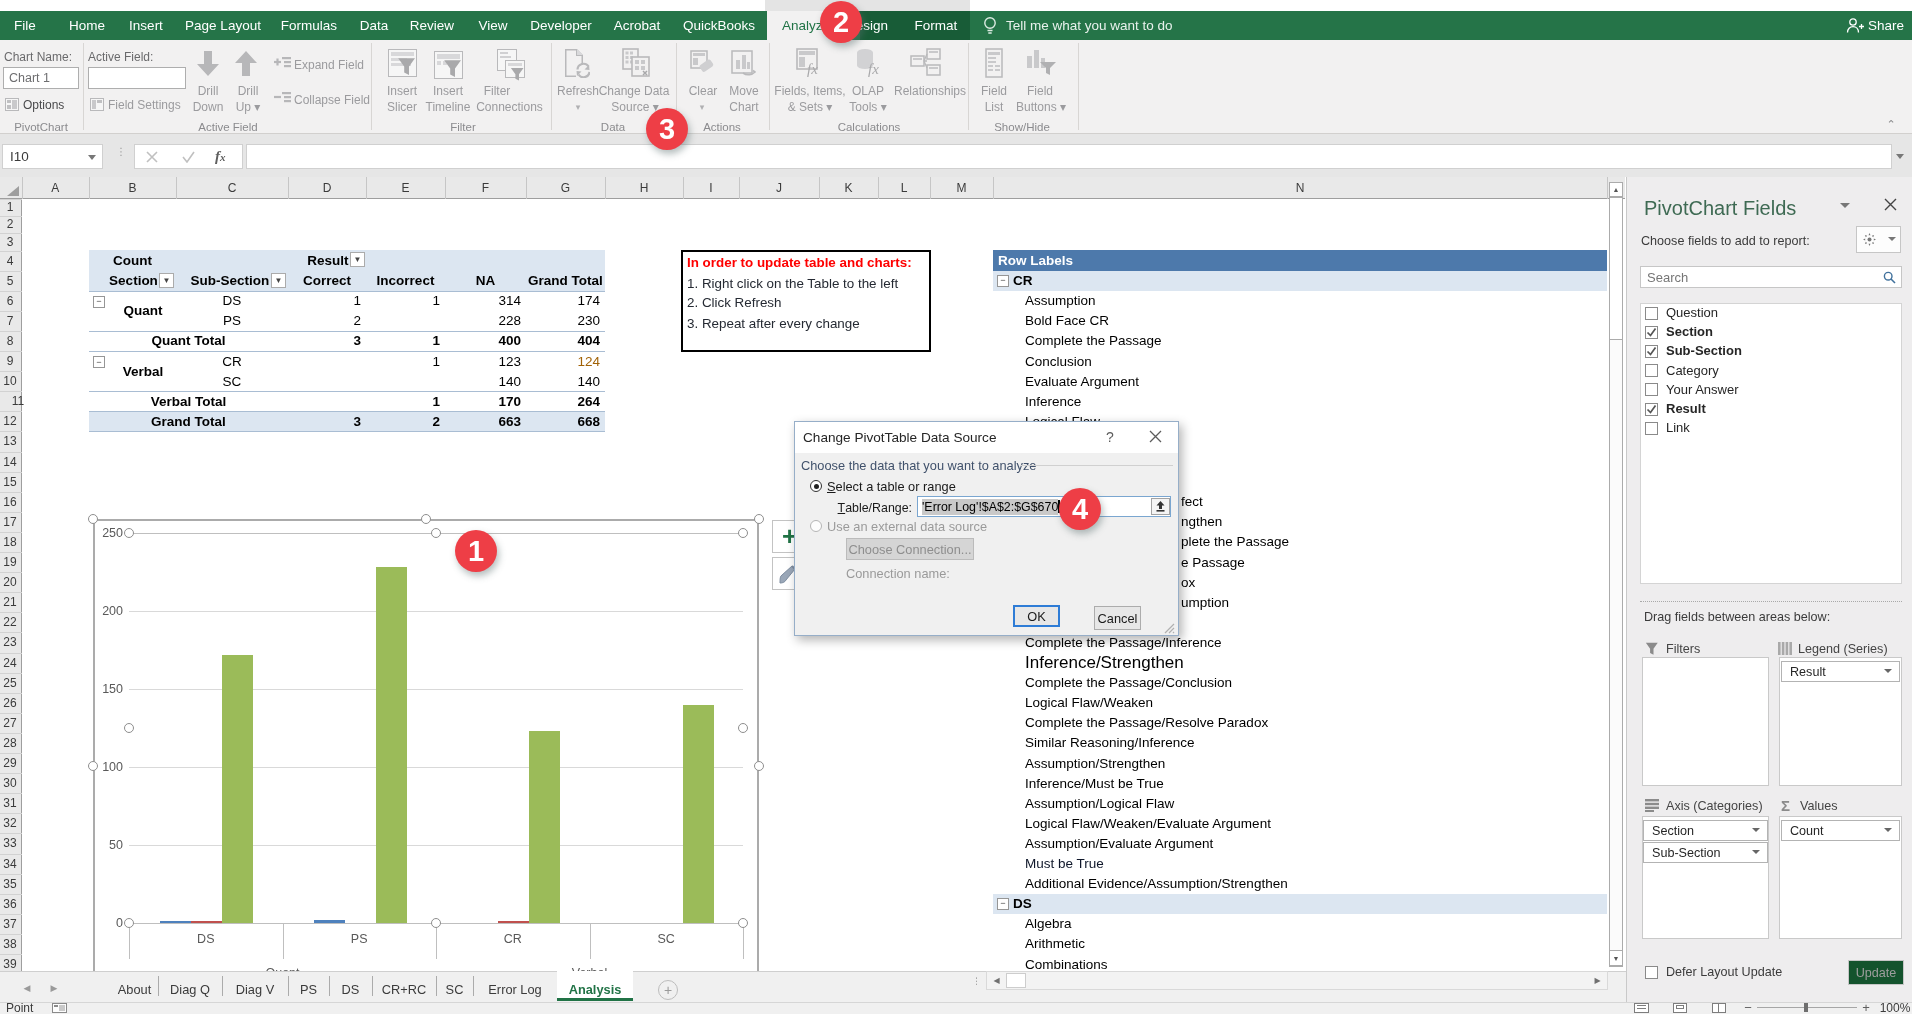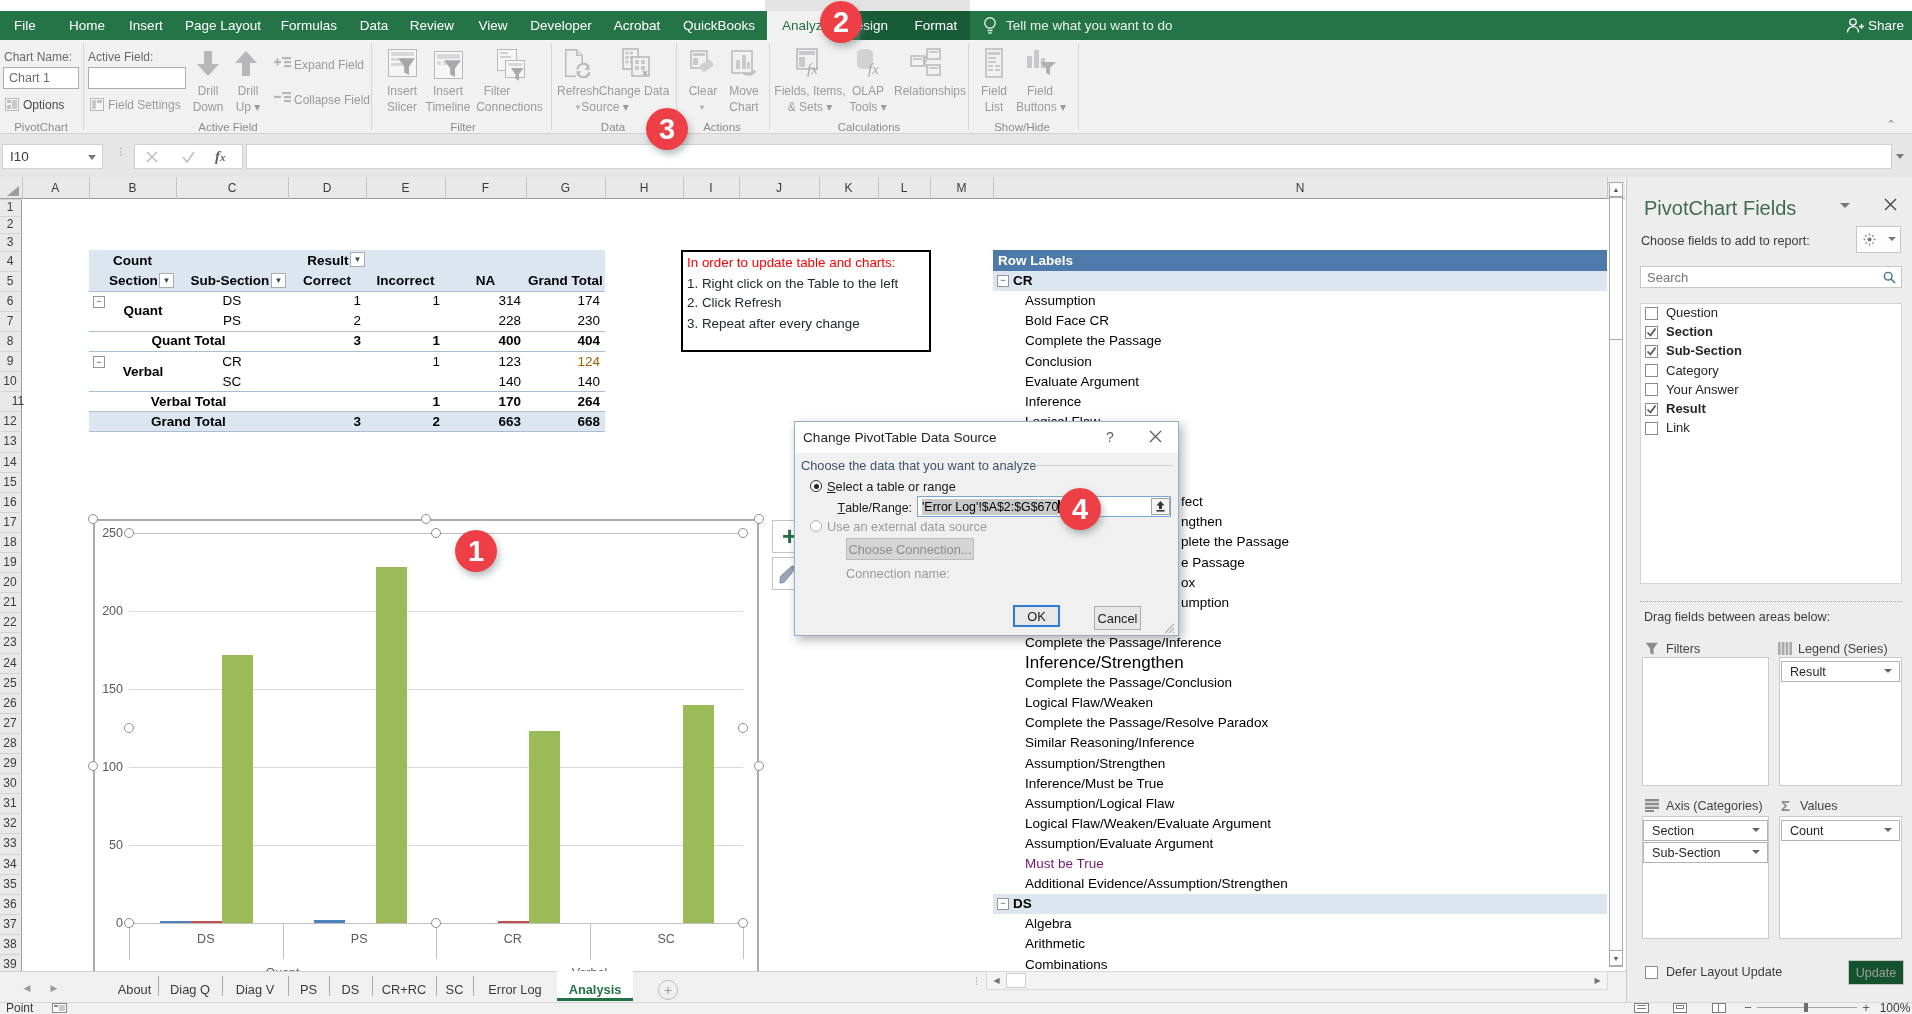--- a/index.html
+++ b/index.html
@@ -168,21 +168,21 @@
     </g>
     <g fill="#c9c9cb">
       <rect x="13" y="12" width="4" height="4"></rect>
       <rect x="19" y="12" width="4" height="4"></rect>
       <rect x="13" y="18" width="4" height="4"></rect>
       <rect x="19" y="18" width="4" height="4"></rect>
     </g>
     <path d="M21 23l4 4m0-4l-4 4" stroke="#a9a9ab" stroke-width="1.5"></path>
   </svg>
 <div class="rtx2 ct" style="left:598px;top:85px;width:72px;height:12px">Change Data</div>
-<div class="rtx2 ct" style="left:576px;top:101px;width:58px;height:12px">Source ▾</div>
+<div class="rtx2 ct" style="left:606px;top:101px;width:58px;height:12px">Source ▾</div>
 <svg class="ab" style="left:690px;top:50px" width="27" height="27" viewBox="0 0 27 27">
     <g fill="none" stroke="#b9b9bb" stroke-width="1.5">
       <rect x="1" y="1" width="16" height="17"></rect>
     </g>
     <g fill="#c9c9cb">
       <rect x="3" y="3" width="12" height="3"></rect>
       <rect x="3" y="8" width="5" height="7"></rect>
     </g>
     <rect x="10" y="12" width="13" height="8" rx="2" fill="#cfcfd1" transform="rotate(-35 16 16)"></rect>
   </svg>
@@ -455,21 +455,21 @@
 <div class="ab cr" style="left:366px;top:411.3px;width:79px;height:20.1px;font-weight:bold;padding-right:5px;font-size:13.5px;color:#000;white-space:nowrap">2</div>
 <div class="ab cr" style="left:445px;top:411.3px;width:81px;height:20.1px;font-weight:bold;padding-right:5px;font-size:13.5px;color:#000;white-space:nowrap">663</div>
 <div class="ab cr" style="left:526px;top:411.3px;width:79px;height:20.1px;font-weight:bold;padding-right:5px;font-size:13.5px;color:#000;white-space:nowrap">668</div>
 <div class="hline" style="left:89px;top:290.7px;width:516px;height:1px"></div>
 <div class="hline" style="left:89px;top:330.9px;width:516px;height:1px"></div>
 <div class="hline" style="left:89px;top:351.0px;width:516px;height:1px"></div>
 <div class="hline" style="left:89px;top:391.2px;width:516px;height:1px"></div>
 <div class="hline" style="left:89px;top:411.3px;width:516px;height:1px"></div>
 <div class="hline" style="left:89px;top:431.4px;width:516px;height:1px"></div>
 <div class="ab" style="left:681px;top:250px;width:250px;height:102px;background:#fff;border:2px solid #000;z-index:5"></div>
-<div class="ab" style="left:687px;top:255px;width:240px;height:15px;color:#fe0000;font-weight:normal;font-size:13.4px;white-space:nowrap;z-index:6">In order to update table and charts:</div>
+<div class="ab" style="left:687px;top:255px;width:240px;height:15px;color:#fe0000;font-weight:bold;font-size:13.4px;white-space:nowrap;z-index:6">In order to update table and charts:</div>
 <div class="ab" style="left:687px;top:276px;width:240px;height:15px;color:#252a33;font-size:13.4px;white-space:nowrap;z-index:6">1. Right click on the Table to the left</div>
 <div class="ab" style="left:687px;top:295px;width:240px;height:15px;color:#252a33;font-size:13.4px;white-space:nowrap;z-index:6">2. Click Refresh</div>
 <div class="ab" style="left:687px;top:316px;width:240px;height:15px;color:#252a33;font-size:13.4px;white-space:nowrap;z-index:6">3. Repeat after every change</div>
 <div class="ab" style="left:993px;top:250.49px;width:614px;height:20.110000000000014px;background:#4d79ab"></div>
 <div class="ab cl" style="left:998px;top:250.49px;width:200px;height:20.1px;color:#fff;font-weight:bold;font-size:13.5px">Row Labels</div>
 <div class="ab" style="left:993px;top:270.6px;width:614px;height:20.099999999999966px;background:#dce6f1"></div>
 <div class="mb" style="left:997px;top:274.6px">
     <span style="font-size:9px;color:#444;margin-top:-1px">−</span>
   </div>
 <div class="ab cl" style="left:1013px;top:270.6px;width:60px;height:20.1px;font-weight:bold;font-size:13.5px;color:#000">CR</div>
@@ -490,21 +490,21 @@
 <div class="ab cl" style="left:1025px;top:652.5px;width:560px;height:20.1px;font-size:17px;color:#000;white-space:nowrap">Inference/Strengthen</div>
 <div class="ab cl" style="left:1025px;top:672.6px;width:560px;height:20.1px;font-size:13.5px;color:#000;white-space:nowrap">Complete the Passage/Conclusion</div>
 <div class="ab cl" style="left:1025px;top:692.7px;width:560px;height:20.1px;font-size:13.5px;color:#000;white-space:nowrap">Logical Flaw/Weaken</div>
 <div class="ab cl" style="left:1025px;top:712.8px;width:560px;height:20.1px;font-size:13.5px;color:#000;white-space:nowrap">Complete the Passage/Resolve Paradox</div>
 <div class="ab cl" style="left:1025px;top:732.9000000000001px;width:560px;height:20.1px;font-size:13.5px;color:#000;white-space:nowrap">Similar Reasoning/Inference</div>
 <div class="ab cl" style="left:1025px;top:753.0px;width:560px;height:20.1px;font-size:13.5px;color:#000;white-space:nowrap">Assumption/Strengthen</div>
 <div class="ab cl" style="left:1025px;top:773.1px;width:560px;height:20.1px;font-size:13.5px;color:#000;white-space:nowrap">Inference/Must be True</div>
 <div class="ab cl" style="left:1025px;top:793.2px;width:560px;height:20.1px;font-size:13.5px;color:#000;white-space:nowrap">Assumption/Logical Flaw</div>
 <div class="ab cl" style="left:1025px;top:813.3000000000001px;width:560px;height:20.1px;font-size:13.5px;color:#000;white-space:nowrap">Logical Flaw/Weaken/Evaluate Argument</div>
 <div class="ab cl" style="left:1025px;top:833.4000000000001px;width:560px;height:20.1px;font-size:13.5px;color:#000;white-space:nowrap">Assumption/Evaluate Argument</div>
-<div class="ab cl" style="left:1025px;top:853.5px;width:560px;height:20.1px;font-size:13.5px;color:#701a75;white-space:nowrap">Must be True</div>
+<div class="ab cl" style="left:1025px;top:853.5px;width:560px;height:20.1px;font-size:13.5px;color:#0f172a;white-space:nowrap">Must be True</div>
 <div class="ab cl" style="left:1025px;top:873.6px;width:560px;height:20.1px;font-size:13.5px;color:#000;white-space:nowrap">Additional Evidence/Assumption/Strengthen</div>
 <div class="ab" style="left:993px;top:893.7px;width:614px;height:20.1px;background:#dce6f1"></div>
 <div class="mb" style="left:997px;top:897.7px">
     <span style="font-size:9px;color:#444;margin-top:-1px">−</span>
   </div>
 <div class="ab cl" style="left:1013px;top:893.7px;width:60px;height:20.1px;font-weight:bold;font-size:13.5px;color:#000">DS</div>
 <div class="ab cl" style="left:1025px;top:913.8000000000001px;width:300px;height:20.1px;font-size:13.5px;color:#000;white-space:nowrap">Algebra</div>
 <div class="ab cl" style="left:1025px;top:933.9000000000001px;width:300px;height:20.1px;font-size:13.5px;color:#000;white-space:nowrap">Arithmetic</div>
 <div class="ab cl" style="left:1025px;top:954.0px;width:300px;height:20.1px;font-size:13.5px;color:#000;white-space:nowrap">Combinations</div>
 <div class="ab" style="left:93px;top:519px;width:666px;height:452px;background:#fff;border:2px solid #ababab;border-bottom:none;z-index:3"></div>

